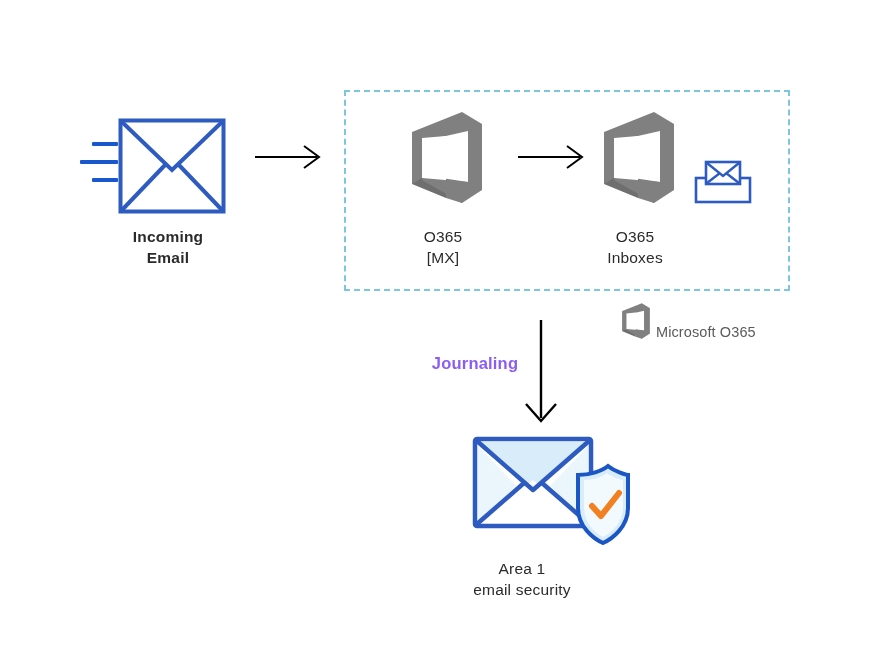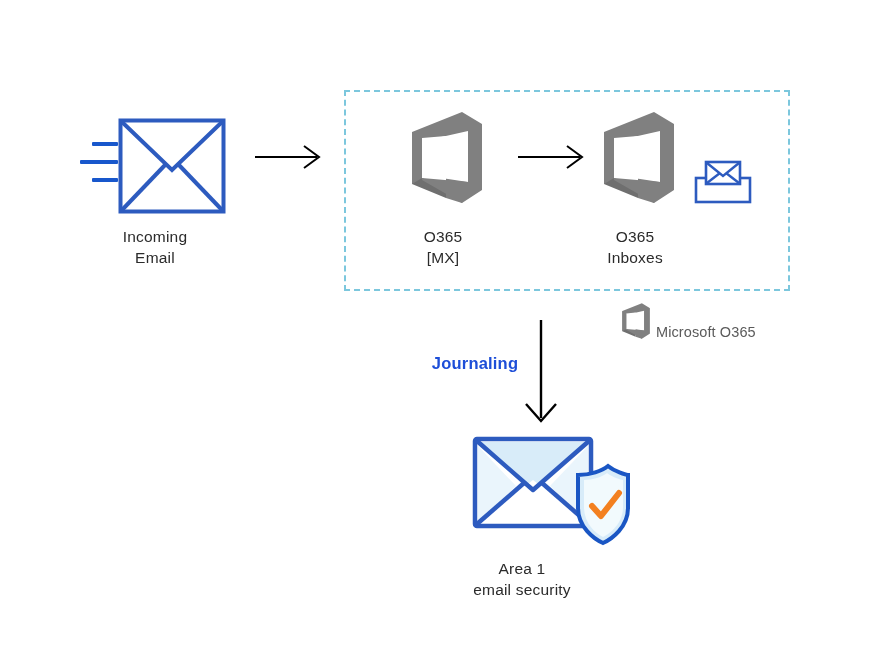--- a/index.html
+++ b/index.html
@@ -77,21 +77,21 @@
 
   
   #journaling-label {
     position: absolute;
     left: 410px;
     top: 354px;
     width: 130px;
     text-align: center;
     font-size: 16.5px;
     font-weight: bold;
-    color: #1d4ed8;
+    color: #8b5cf6;
     letter-spacing: 0.2px;
   }
 
   
   #legend-microsoft-o365 {
     position: absolute;
     left: 620px;
     top: 302px;
     display: flex;
     align-items: flex-end;
@@ -121,21 +121,21 @@
     </div>
     <div style="position:absolute;left:40px;top:0px;">
       <svg width="108" height="96" viewBox="0 0 108 96">
         <rect x="2.5" y="2.5" width="103" height="91" fill="#ffffff" stroke="#2d5bbf" stroke-width="4"></rect>
         <path d="M 4 4 L 54 52 L 104 4" fill="none" stroke="#2d5bbf" stroke-width="4" stroke-linejoin="miter"></path>
         <path d="M 4 92 L 48 46" fill="none" stroke="#2d5bbf" stroke-width="4"></path>
         <path d="M 104 92 L 60 46" fill="none" stroke="#2d5bbf" stroke-width="4"></path>
       </svg>
     </div>
   </div>
-  <div class="label two-line" style="left:85px; top:226px; width:140px;">Incoming
+  <div class="label two-line" style="left:98px; top:226px; width:140px;font-weight:bold;">Incoming
 Email</div>
 
   <div class="node" style="left:255px; top:143px;">
     <svg width="66" height="28" viewBox="0 0 66 28">
       <line x1="0" y1="14" x2="62" y2="14" stroke="#000000" stroke-width="2"></line>
       <path d="M 49 3 L 64 14 L 49 25" fill="none" stroke="#000000" stroke-width="2" stroke-linecap="butt"></path>
     </svg>
   </div>
 
   <div class="node" style="left:406px; top:110px;">

